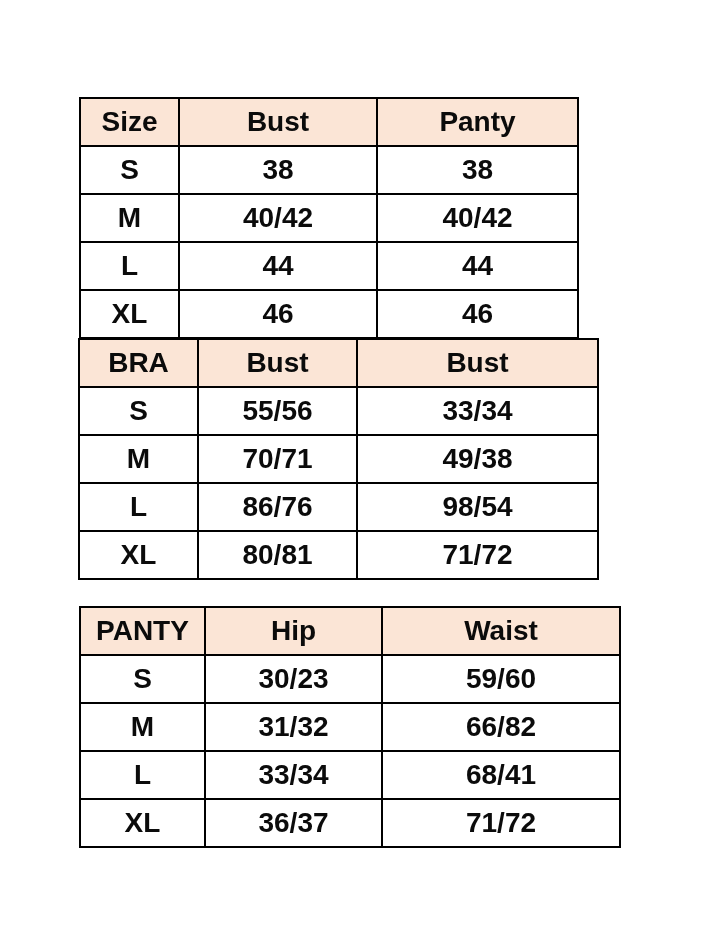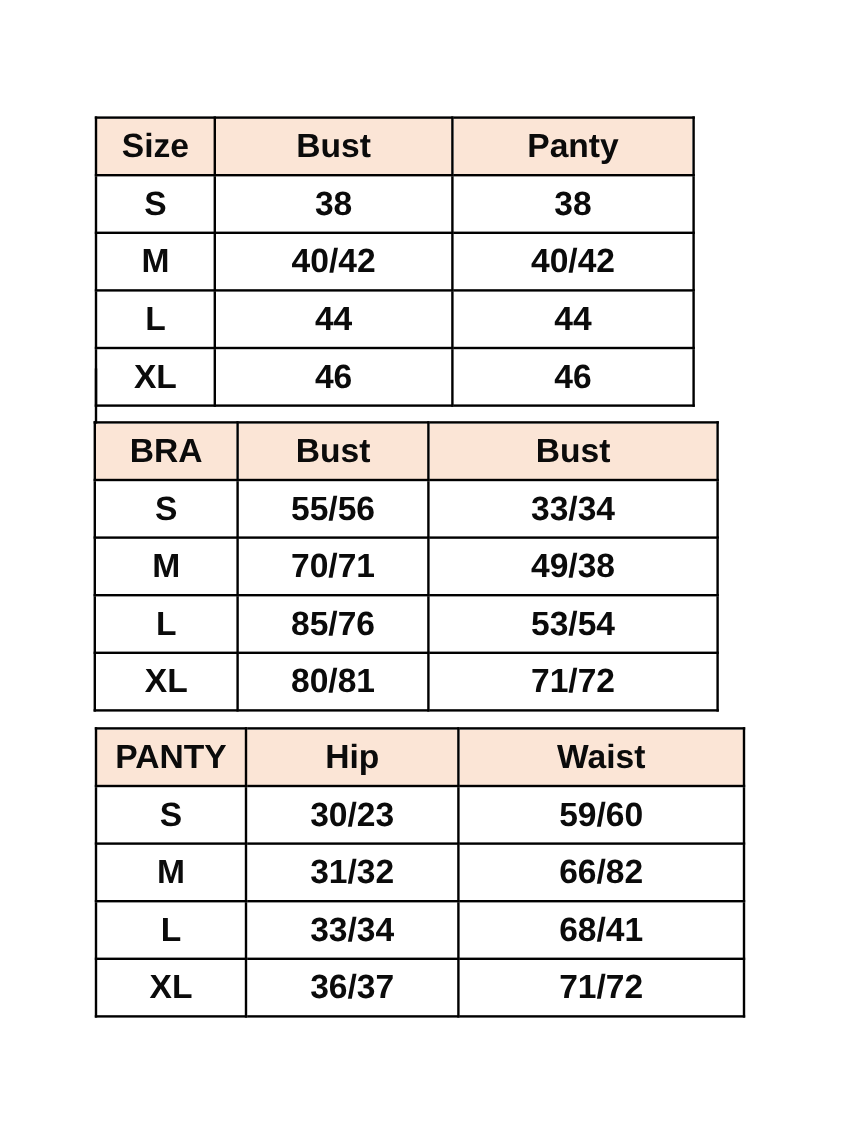--- a/index.html
+++ b/index.html
@@ -26,21 +26,21 @@
     border: 2px solid #000000;
     padding: 0;
     vertical-align: middle;
     overflow: hidden;
     white-space: nowrap;
   }
   table.size-chart tr { height: 48px; margin-top: 48px; }
   table.size-chart thead th { background: #FBE5D6; }
 
   #size-table  { left: 79px; top: 97px;  width: 498px; }
-  #bra-table   { left: 78px; top: 351px; width: 519px; }
+  #bra-table   { left: 78px; top: 338px; width: 519px; }
   #panty-table { left: 79px; top: 606px; width: 540px; }
 
   .stray-line {
     position: absolute;
     left: 79px; top: 307px;
     width: 2px; height: 46px;
     background: #000000;
   }
 </style>
 </head>
@@ -106,22 +106,22 @@
         <td>55/56</td>
         <td>33/34</td>
       </tr>
       <tr>
         <td>M</td>
         <td>70/71</td>
         <td>49/38</td>
       </tr>
       <tr>
         <td>L</td>
-        <td>85/76</td>
-        <td>53/54</td>
+        <td>86/76</td>
+        <td>98/54</td>
       </tr>
       <tr>
         <td>XL</td>
         <td>80/81</td>
         <td>71/72</td>
       </tr>
     </tbody>
   </table>
 
   <table class="size-chart" id="panty-table">

